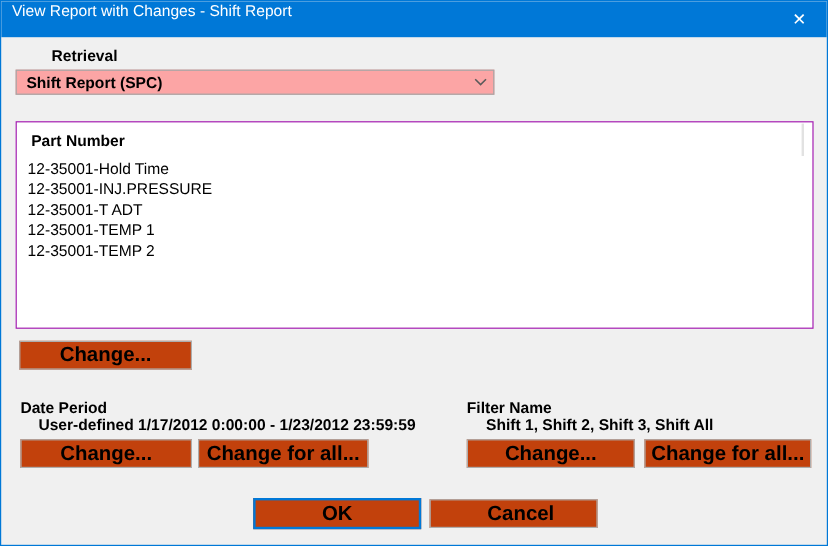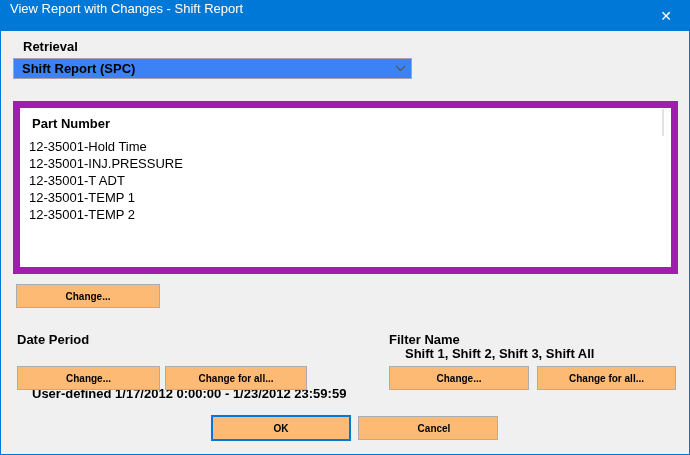--- a/index.html
+++ b/index.html
@@ -49,21 +49,21 @@
     font-size: 13px;
     font-weight: 700;
     color: #000000;
     white-space: nowrap;
   }
   
   .combobox {
     position: absolute;
     left: 12px; top: 57px;
     width: 399px; height: 21px;
-    background: #3b82f6;
+    background: #fca5a5;
     border: 1px solid #a6a6a6;
     display: flex;
     align-items: center;
   }
   .combobox .value {
     font-size: 13px;
     font-weight: 700;
     padding-left: 8px;
     flex: 1;
     white-space: nowrap;
@@ -73,21 +73,21 @@
     display: flex;
     align-items: center;
     justify-content: center;
   }
   
   .listbox {
     position: absolute;
     left: 12px; top: 100px;
     width: 665px; height: 173px;
     background: #ffffff;
-    border: 7px solid #a21caf;
+    border: 1px solid #a21caf;
   }
   .listbox .header {
     position: absolute;
     left: 12px; top: 8px;
     font-size: 13px;
     font-weight: 700;
     white-space: nowrap;
   }
   .listbox .items {
     position: absolute;
@@ -103,27 +103,27 @@
   }
   .scroll-slit {
     position: absolute;
     right: 7px; top: 1px;
     width: 2px; height: 27px;
     background: #e2e2e2;
   }
   
   .btn {
     position: absolute;
-    background: #fdba74;
+    background: #c2410c;
     border: 1px solid #adadad;
     display: flex;
     align-items: center;
     justify-content: center;
     font-family: "Liberation Sans", sans-serif;
-    font-size: 10px;
+    font-size: 17px;
     font-weight: 700;
     color: #000000;
     cursor: default;
     white-space: nowrap;
   }
   .btn.default {
     border: 2px solid #0078d7;
   }
 </style>
 </head>
@@ -131,21 +131,21 @@
 
 <div class="dialog">
 
   <div class="titlebar">
     <span class="title">View Report with Changes - Shift Report</span>
   </div>
   <div class="close-btn">
     <span>✕</span>
   </div>
 
-  <div class="lbl" style="left:6px; top:38px;padding-left:16px;">Retrieval</div>
+  <div class="lbl" style="left:26px; top:38px;padding-left:16px;">Retrieval</div>
   <div class="combobox">
     <span class="value">Shift Report (SPC)</span>
     <span class="chev">
       <svg width="11" height="7" viewBox="0 0 11 7">
           <polyline points="1,1 5.5,5.5 10,1" fill="none" stroke="#5a5a5a" stroke-width="1.3"></polyline>
         </svg>
     </span>
   </div>
 
   <div class="listbox">
@@ -156,21 +156,21 @@
       <div class="item">12-35001-T ADT</div>
       <div class="item">12-35001-TEMP 1</div>
       <div class="item">12-35001-TEMP 2</div>
     </div>
     <div class="scroll-slit"></div>
   </div>
 
   <button class="btn" style="left:15px; top:283px; width:144px; height:24px;">Change...</button>
 
   <div class="lbl" style="left:16px; top:331px;">Date Period</div>
-  <div class="lbl" style="left:31px; top:345px;margin-top:40px;">User-defined 1/17/2012 0:00:00 - 1/23/2012 23:59:59</div>
+  <div class="lbl" style="left:31px; top:345px;">User-defined 1/17/2012 0:00:00 - 1/23/2012 23:59:59</div>
   <button class="btn" style="left:16px; top:365px; width:143px; height:24px;">Change...</button>
   <button class="btn" style="left:164px; top:365px; width:142px; height:24px;">Change for all...</button>
 
   <div class="lbl" style="left:388px; top:331px;">Filter Name</div>
   <div class="lbl" style="left:404px; top:345px;">Shift 1, Shift 2, Shift 3, Shift All</div>
   <button class="btn" style="left:388px; top:365px; width:140px; height:24px;">Change...</button>
   <button class="btn" style="left:536px; top:365px; width:139px; height:24px;">Change for all...</button>
 
   <button class="btn default" style="left:210px; top:414px; width:140px; height:26px;">OK</button>
   <button class="btn" style="left:357px; top:415px; width:140px; height:24px;padding-left:12px;">Cancel</button>

